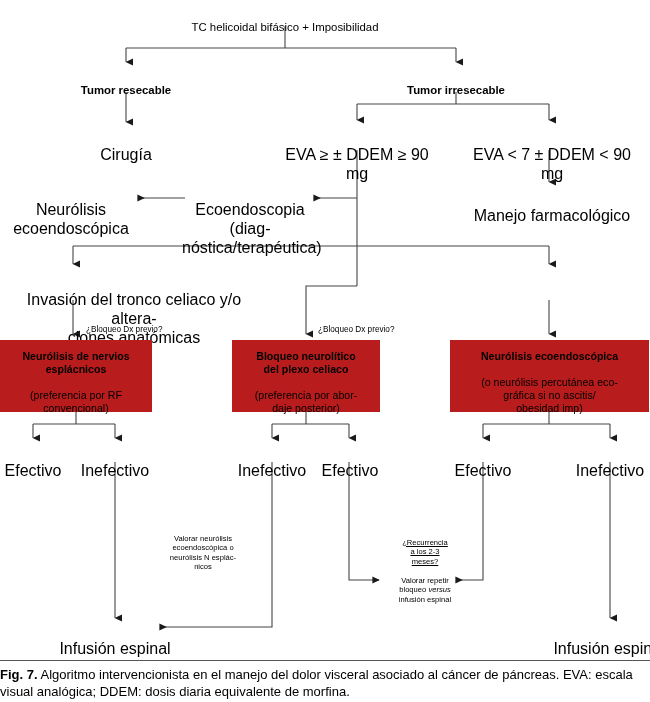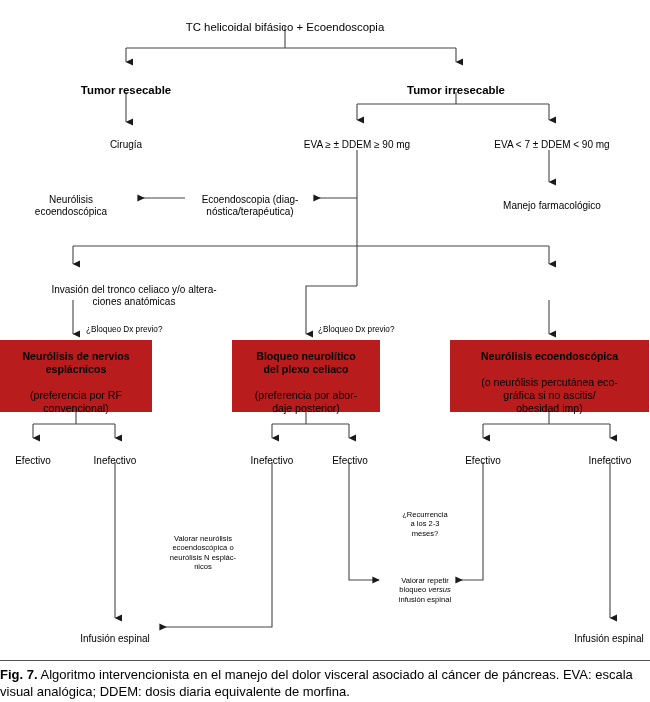--- a/index.html
+++ b/index.html
@@ -12,21 +12,21 @@
   }
   #root{position:relative;width:650px;height:702px;}
   svg#wires{position:absolute;left:0;top:0;width:650px;height:702px;pointer-events:none;}
 
   .lbl{
     position:absolute;
     text-align:center;
     line-height:1.18;
     white-space:pre-line;
   }
-  .n-plain{font-size:10px;}
+  .n-plain{font-size:16px;}
   .n-title{font-size:11.4px;}
   .n-bold{font-weight:bold;font-size:11.4px;}
   .n-small{font-size:8.2px;}
   .n-tiny{font-size:7.6px;line-height:1.26;}
 
   .gbox{
     position:absolute;
     background:#b91c1c;
     box-sizing:border-box;
     display:flex;
@@ -122,21 +122,21 @@
 
       <path d="M349,462 L349,580 L379,580" marker-end="url(#ar)"></path>
 
       <path d="M483,462 L483,580 L456,580" marker-end="url(#al)"></path>
 
       <path d="M610,462 L610,618" marker-end="url(#ad)"></path>
     </g>
   </svg>
 
   <div class="lbl n-title" style="left:155px;top:8px;width:260px;">
-    <span>TC helicoidal bifásico + Ecoendoscopia</span>
+    <span>TC helicoidal bifásico + Imposibilidad</span>
   </div>
 
   <div class="lbl n-bold" style="left:46px;top:71px;width:160px;">
     <span>Tumor resecable</span>
   </div>
 
   <div class="lbl n-bold" style="left:376px;top:71px;width:160px;">
     <span>Tumor irresecable</span>
   </div>
 
@@ -226,21 +226,21 @@
     <span>Inefectivo</span>
   </div>
 
   <div class="lbl n-tiny" style="left:141px;top:524px;width:124px;">
     <span>Valorar neurólisis
 ecoendoscópica o
 neurólisis N esplác-
 nicos</span>
   </div>
 
-  <div class="lbl n-tiny" style="left:381px;top:500px;width:88px;">
+  <div class="lbl n-tiny" style="left:381px;top:528px;width:88px;text-decoration:underline;">
     <span>¿Recurrencia
 a los 2-3
 meses?</span>
   </div>
 
   <div class="lbl n-tiny" style="left:381px;top:566px;width:88px;">
     <span>Valorar repetir
 bloqueo </span><span class="ital">versus</span><span>
 infusión espinal</span>
   </div>

